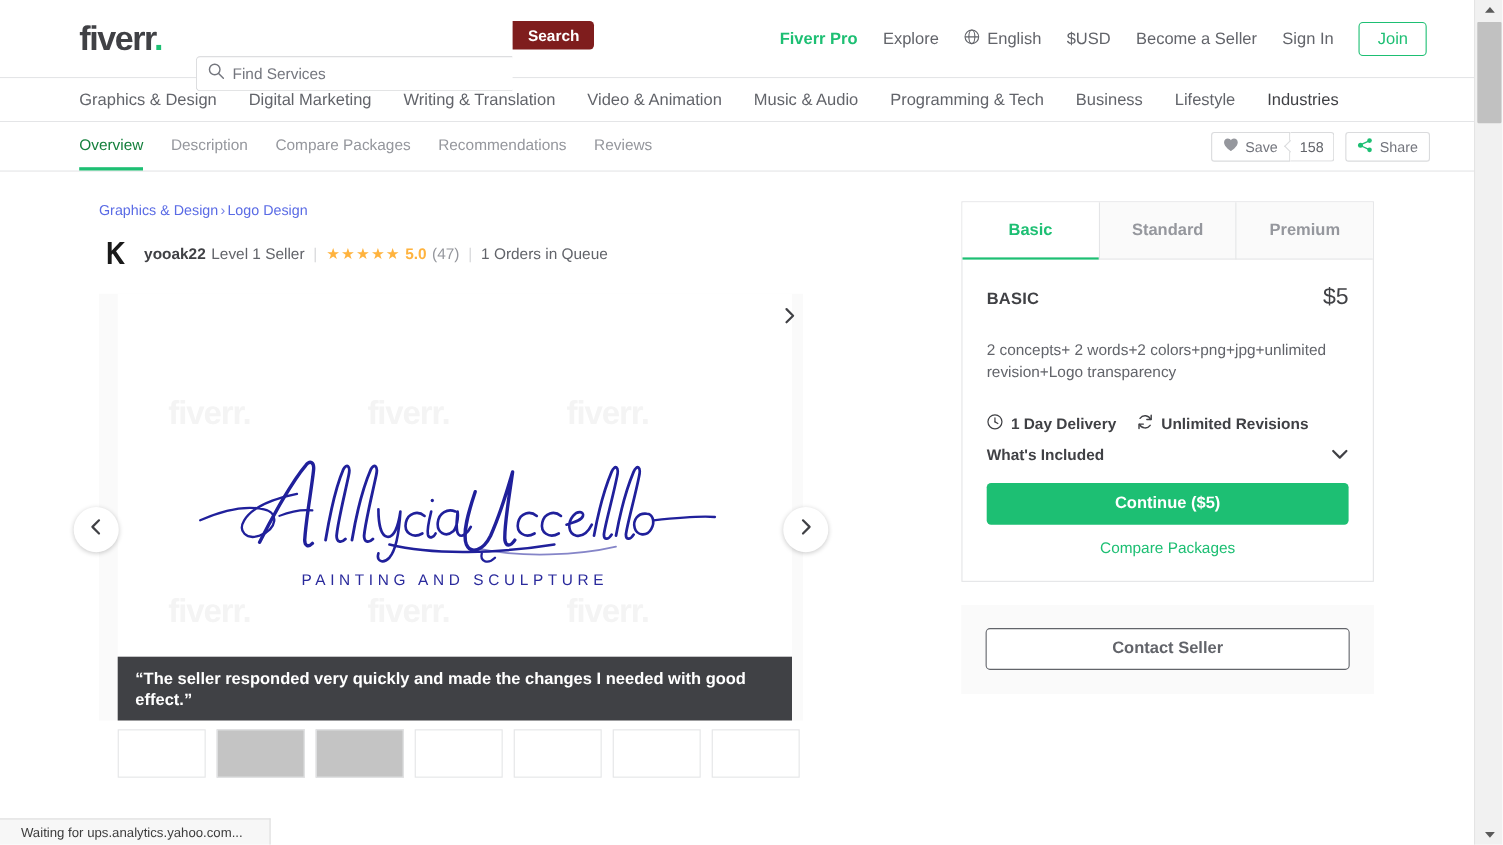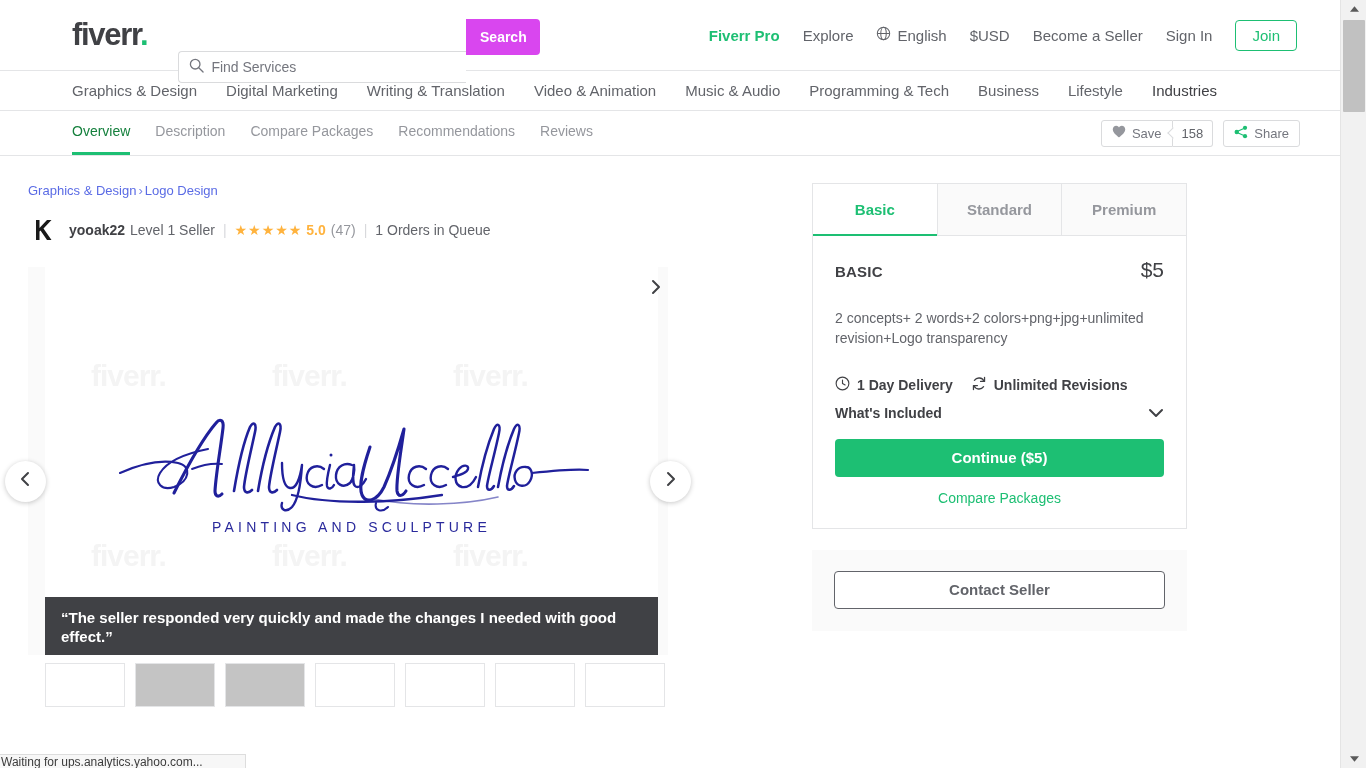--- a/index.html
+++ b/index.html
@@ -44,21 +44,21 @@
   }
   .searchbox .mag { flex: none; margin-right: 7px; }
   .searchbox input {
     border: none; outline: none; width: 100%;
     font-size: 14px; color: #62646a;
     font-family: "Liberation Sans", sans-serif;
     background: transparent;
   }
   .searchbox input::placeholder { color: #74767e; }
   .searchbtn {
-    width: 74px; height: 36px; background: #d946ef; color: #fff;
+    width: 74px; height: 26px; background: #7f1d1d; color: #fff;
     border: none; border-radius: 0 4px 4px 0;
     font-size: 14px; font-weight: bold; cursor: pointer;
     font-family: "Liberation Sans", sans-serif;
   }
 
   .topnav { margin-left: auto; margin-right: 43px; display: flex; align-items: center; gap: 23px; }
   .topnav .item { font-size: 15px; color: #62646a; cursor: pointer; white-space: nowrap; }
   .topnav .item.pro { color: #1dbf73; font-weight: bold; }
   .topnav .item.lang { display: flex; align-items: center; gap: 6px; }
   .joinbtn {
@@ -106,21 +106,21 @@
   }
   .countbtn::before {
     content: ""; position: absolute; left: -4px; top: 50%;
     width: 7px; height: 7px; background: #fff;
     border-left: 1px solid #dadbdd; border-bottom: 1px solid #dadbdd;
     transform: translateY(-50%) rotate(45deg);
   }
   .sharebtn { margin-left: 10px; border-radius: 3px; }
 
   
-  .main { display: flex; padding-left: 28px; padding-top: 27px; }
+  .main { display: flex; padding-left: 90px; padding-top: 27px; }
   .leftcol { width: 680px; }
   .rightcol { width: 375px; margin-left: 104px; }
 
   .breadcrumb { font-size: 13px; color: #5a6be5; margin-bottom: 10px; }
   .breadcrumb a { color: #5a6be5; text-decoration: none; cursor: pointer; }
   .breadcrumb .sep { color: #7b86e8; margin: 0 2px; }
 
   .gigtitle {
     font-size: 27px; line-height: 1.28; font-weight: bold;
     color: #404145; max-width: 615px; letter-spacing: -0.2px;
@@ -257,23 +257,23 @@
   .sb-arrow.up { top: 0; }
   .sb-arrow.down { bottom: 0; }
   .sb-thumb {
     position: absolute; left: 2px; top: 20px; width: 22px; height: 92px;
     background: #c1c1c1; border-radius: 1px;
   }
 
   
   .statusbar {
     position: absolute; left: 0; bottom: 0;
-    height: 14px; min-width: 246px;
+    height: 24px; min-width: 246px;
     background: #f7f7f7; border-top: 1px solid #ddd; border-right: 1px solid #ddd;
-    display: flex; align-items: center; padding: 0 1px;
+    display: flex; align-items: center; padding: 0 19px;
     font-size: 12px; color: #3c3c3c; z-index: 40;
     font-family: "Liberation Sans", sans-serif;
   }
 </style>
 </head>
 <body>
 
 <div class="viewport">
   <div class="page">
 

